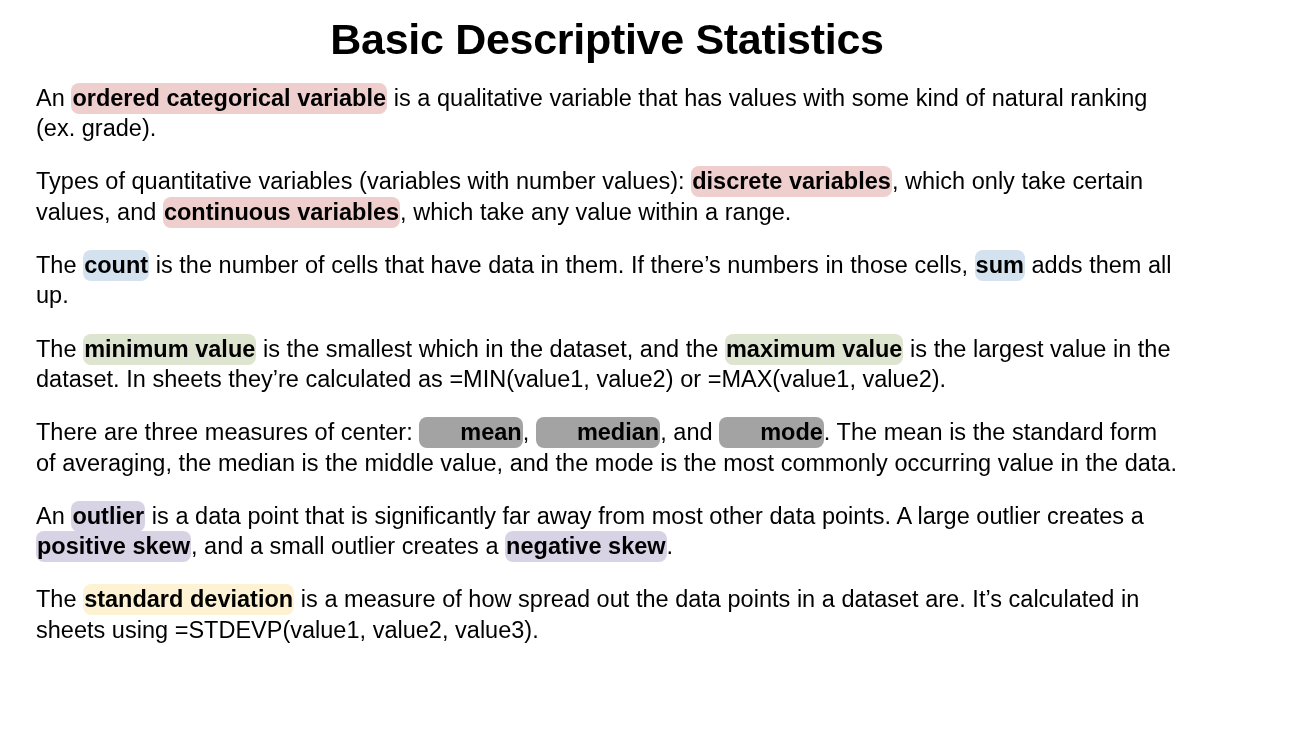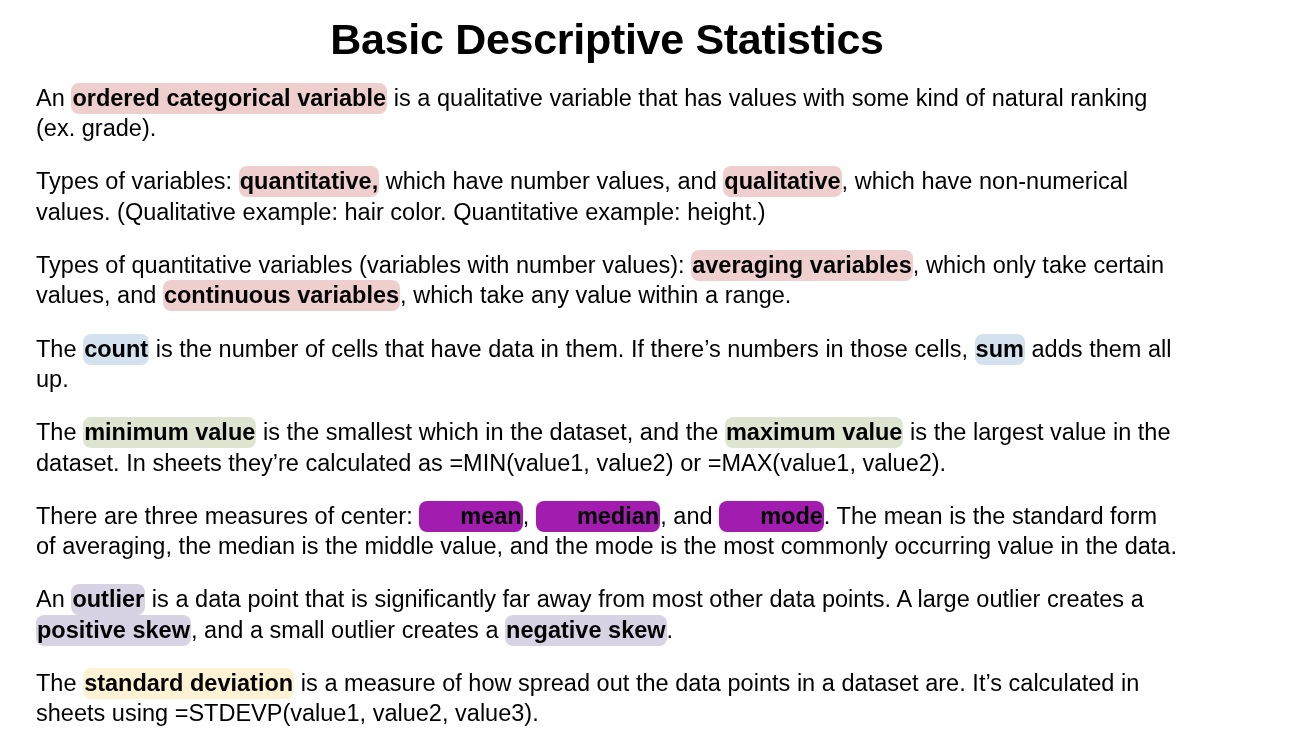--- a/index.html
+++ b/index.html
@@ -48,38 +48,37 @@
   .hl {
     font-weight: bold;
     padding: 2px 1px 3px 1px;
     border-radius: 8px;
     box-decoration-break: clone;
     -webkit-box-decoration-break: clone;
   }
   .hl-pink    { background-color: #eecfcd; }
   .hl-blue    { background-color: #d4e2f0; }
   .hl-green   { background-color: #dde5d0; }
-  .hl-peach   { background-color: #a21caf; padding-left: 41px; }
+  .hl-peach   { background-color: #a3a3a3; padding-left: 41px; }
   .hl-purple  { background-color: #d8d3e4; margin-top: 21px; }
   .hl-yellow  { background-color: #fdf3d4; }
 </style>
 </head>
 <body>
 
 <div class="slide">
 
   <h1 class="slide-title">Basic Descriptive Statistics</h1>
 
   <div class="body-block">
 
     <p class="para"><span>An </span><span class="hl hl-pink">ordered categorical variable</span><span> is a qualitative variable that has values with some kind of natural ranking (ex. grade).</span></p>
 
-    <p class="para"><span>Types of variables: </span><span class="hl hl-pink">quantitative,</span><span> which have number values, and </span><span class="hl hl-pink">qualitative</span><span>, which have non-numerical values. (Qualitative example: hair color. Quantitative example: height.)</span></p>
 
-    <p class="para"><span>Types of quantitative variables (variables with number values): </span><span class="hl hl-pink">averaging variables</span><span>, which only take certain values, and </span><span class="hl hl-pink">continuous variables</span><span>, which take any value within a range.</span></p>
+    <p class="para"><span>Types of quantitative variables (variables with number values): </span><span class="hl hl-pink">discrete variables</span><span>, which only take certain values, and </span><span class="hl hl-pink">continuous variables</span><span>, which take any value within a range.</span></p>
 
     <p class="para"><span>The </span><span class="hl hl-blue">count</span><span> is the number of cells that have data in them. If there’s numbers in those cells, </span><span class="hl hl-blue">sum</span><span> adds them all up.</span></p>
 
     <p class="para"><span>The </span><span class="hl hl-green">minimum value</span><span> is the smallest which in the dataset, and the </span><span class="hl hl-green">maximum value</span><span> is the largest value in the dataset. In sheets they’re calculated as =MIN(value1, value2) or =MAX(value1, value2).</span></p>
 
     <p class="para"><span>There are three measures of center: </span><span class="hl hl-peach">mean</span><span>, </span><span class="hl hl-peach">median</span><span>, and </span><span class="hl hl-peach">mode</span><span>. The mean is the standard form of averaging, the median is the middle value, and the mode is the most commonly occurring value in the data.</span></p>
 
     <p class="para"><span>An </span><span class="hl hl-purple">outlier</span><span> is a data point that is significantly far away from most other data points. A large outlier creates a </span><span class="hl hl-purple">positive skew</span><span>, and a small outlier creates a </span><span class="hl hl-purple">negative skew</span><span>.</span></p>
 
     <p class="para"><span>The </span><span class="hl hl-yellow">standard deviation</span><span> is a measure of how spread out the data points in a dataset are. It’s calculated in sheets using =STDEVP(value1, value2, value3).</span></p>

